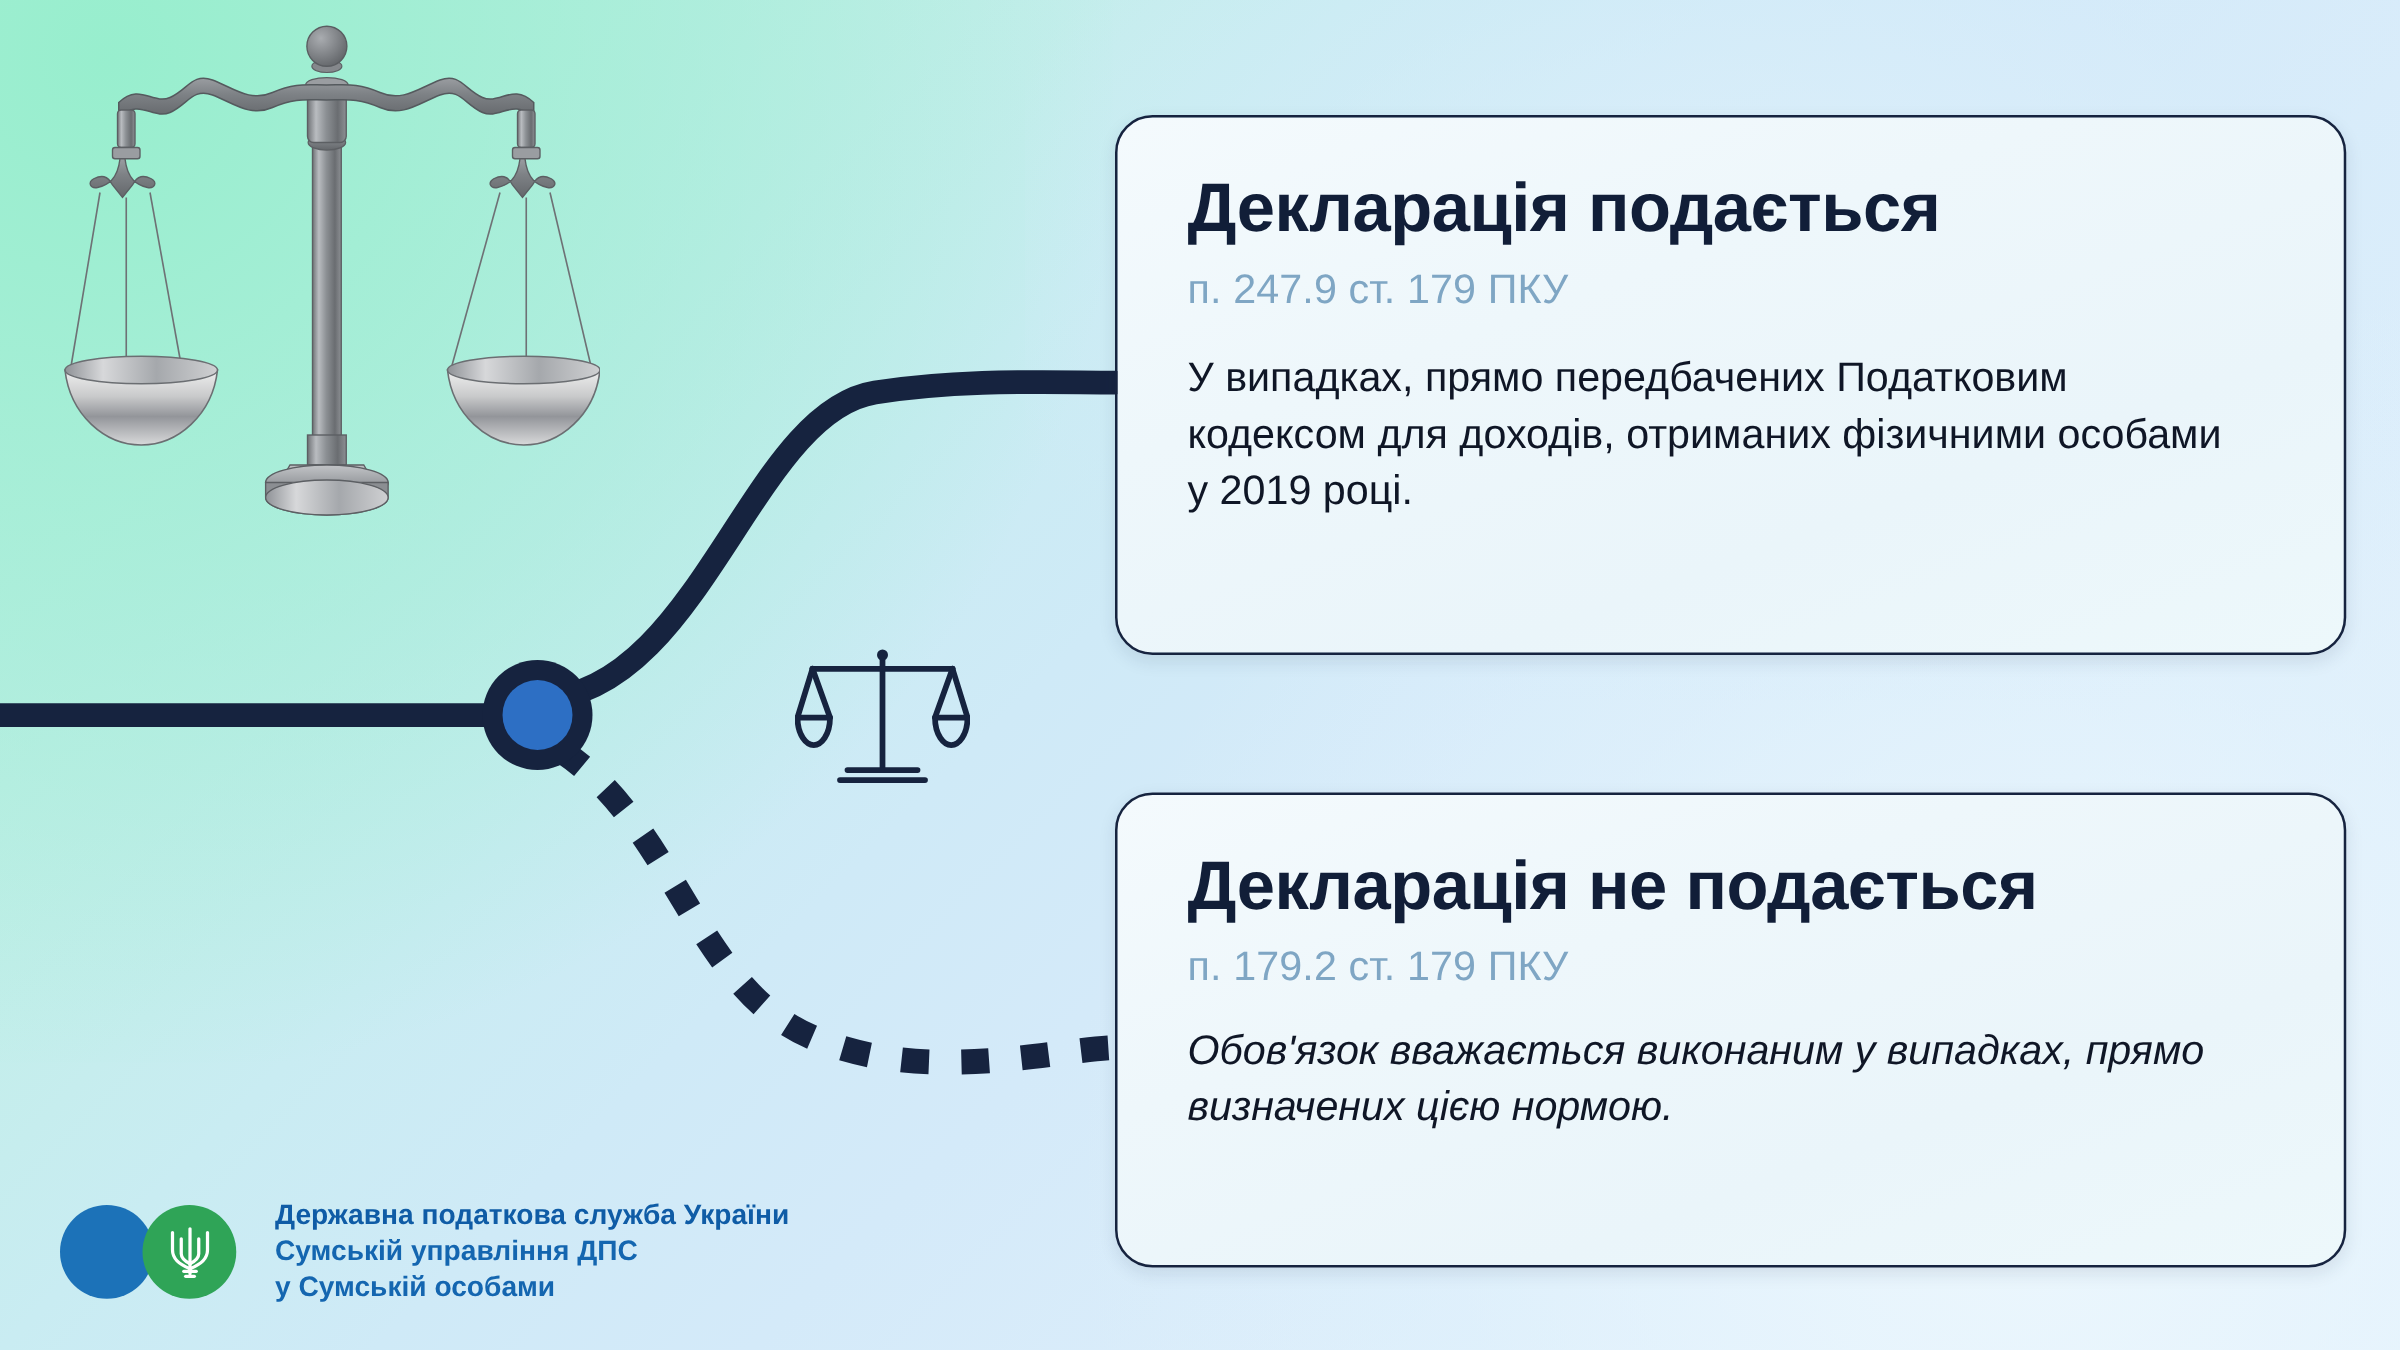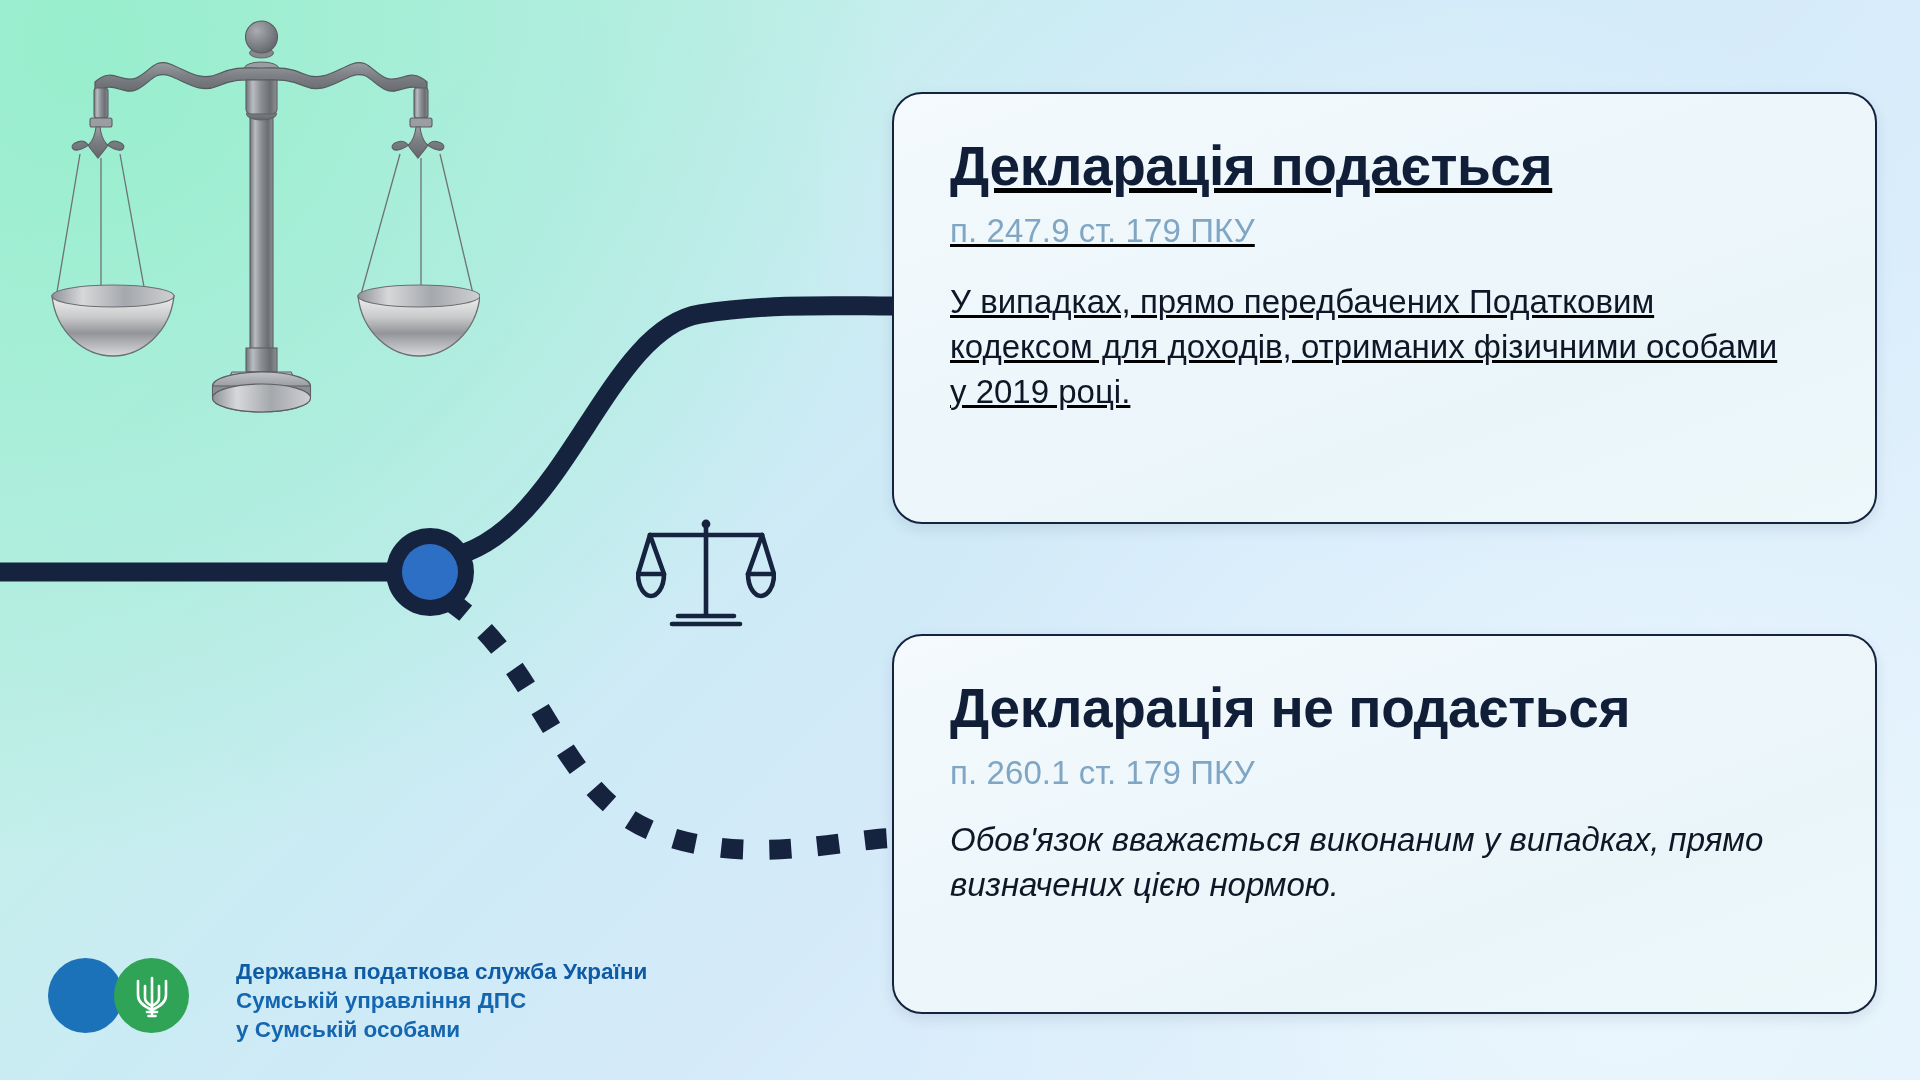--- a/index.html
+++ b/index.html
@@ -94,21 +94,20 @@
     border-radius: 30px;
     box-shadow: 0 5px 14px rgba(20,40,70,0.10);
   }
 
   #card-declaration-filed {
     left: 892px;
     top: 92px;
     width: 985px;
     height: 432px;
     padding: 44px 56px 30px 56px;
-    text-decoration: underline;
   }
 
   #card-declaration-not-filed {
     left: 892px;
     top: 634px;
     width: 985px;
     height: 380px;
     padding: 44px 56px 30px 56px;
   }
 
@@ -137,22 +136,22 @@
   }
 
   #card-declaration-not-filed .card-body { margin-top: 26px; font-style: italic; }
 
   
   #footer-logo {
     position: absolute;
     left: 48px;
     top: 958px;
     display: flex;
-    align-items: flex-start;
-    gap: 16px;
+    align-items: center;
+    gap: 0px;
   }
 
   #logo-circles {
     position: relative;
     width: 150px;
     height: 75px;
     flex: 0 0 auto;
   }
 
   #logo-circle-blue {
@@ -328,21 +327,21 @@
   </svg>
 
   <div class="card" id="card-declaration-filed">
     <div class="card-title">Декларація подається</div>
     <div class="card-subtitle">п. 247.9 ст. 179 ПКУ</div>
     <div class="card-body">У випадках, прямо передбачених Податковим кодексом для доходів, отриманих фізичними особами у 2019 році.</div>
   </div>
 
   <div class="card" id="card-declaration-not-filed">
     <div class="card-title">Декларація не подається</div>
-    <div class="card-subtitle">п. 260.1 ст. 179 ПКУ</div>
+    <div class="card-subtitle">п. 179.2 ст. 179 ПКУ</div>
     <div class="card-body">Обов'язок вважається виконаним у випадках, прямо визначених цією нормою.</div>
   </div>
 
   <div id="footer-logo">
     <div id="logo-circles">
       <div id="logo-circle-blue"></div>
       <div id="logo-circle-green">
         <svg width="40" height="48" viewBox="0 0 40 48">
           <g fill="none" stroke="#ffffff" stroke-width="2.6" stroke-linecap="round" stroke-linejoin="round">
             <path d="M20 6 L20 42"></path>

